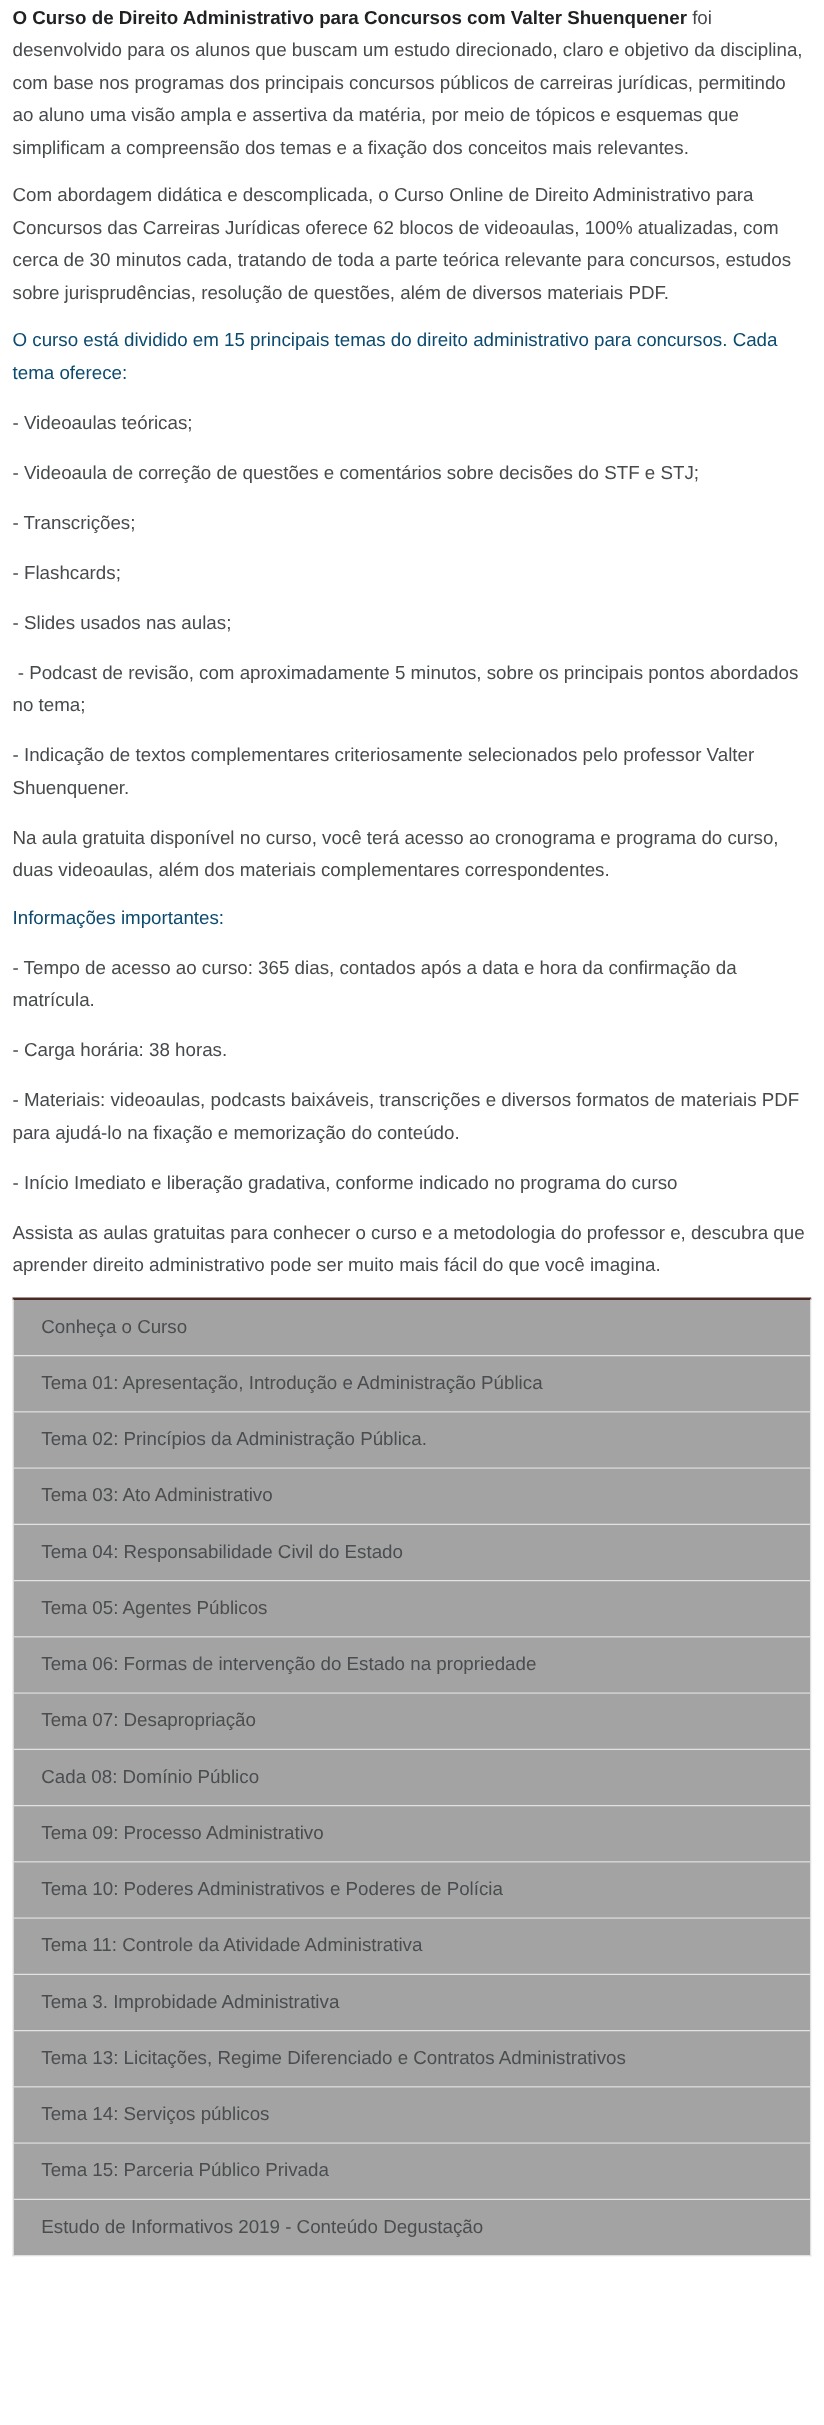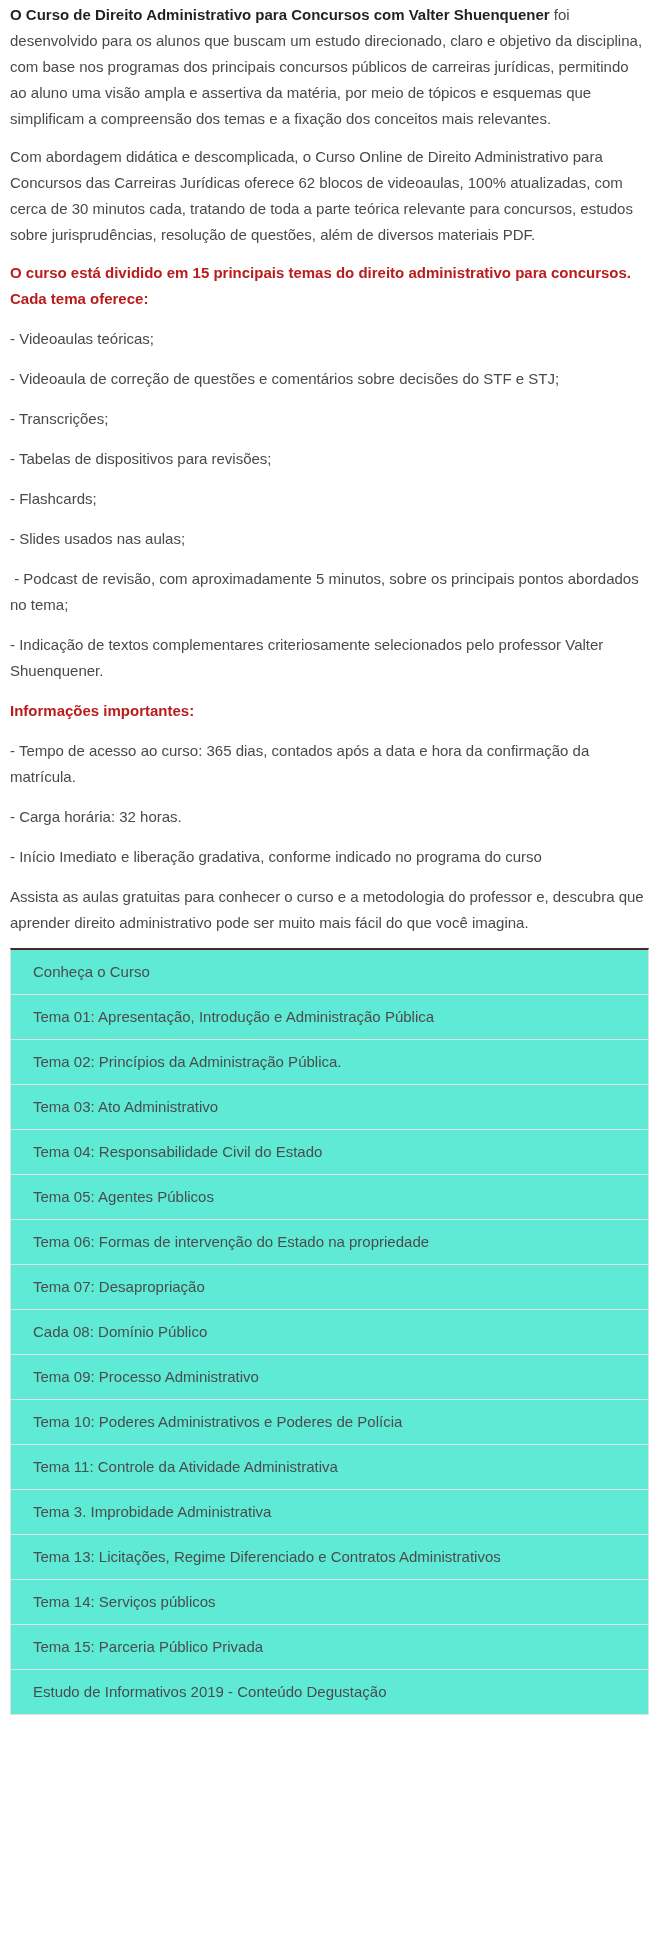--- a/index.html
+++ b/index.html
@@ -16,68 +16,69 @@
     line-height: 26px;
     color: #474a4c;
     -webkit-font-smoothing: antialiased;
   }
   .content {
     padding: 2px 11px 0 10px;
   }
   .content > :first-child { margin-top: 0; }
   p { margin: 12px 0; }
   p.bold {
-    font-weight: bold;
-    color: #b91c1c;
+    font-weight: normal;
+    color: #0c4a6e;
   }
   strong { color: #1f2123; margin-top: 44px; }
   .offer-item {
     margin: 14px 0;
     white-space: pre-wrap;
   }
   .program {
     margin: 12px 10px 0 10px;
     border: 1px solid #e0e0e0;
     border-top: 2px solid #4a2a24;
     background: #ffffff;
   }
   .program-row {
     padding: 9px 18px 9px 22px;
     color: #4a4d4f;
     cursor: pointer;
-    background: #5eead4;
+    background: #a3a3a3;
   }
   .program-row:not(:last-child) {
     border-bottom: 1px solid #e2e2e2;
   }
 </style>
 </head>
 <body>
 
 <div class="content">
   <p><strong>O Curso de Direito Administrativo para Concursos com Valter Shuenquener</strong><span> foi desenvolvido para os alunos que buscam um estudo direcionado, claro e objetivo da disciplina, com base nos programas dos principais concursos públicos de carreiras jurídicas, permitindo ao aluno uma visão ampla e assertiva da matéria, por meio de tópicos e esquemas que simplificam a compreensão dos temas e a fixação dos conceitos mais relevantes.</span></p>
 
   <p>Com abordagem didática e descomplicada, o Curso Online de Direito Administrativo para Concursos das Carreiras Jurídicas oferece 62 blocos de videoaulas, 100% atualizadas, com cerca de 30 minutos cada, tratando de toda a parte teórica relevante para concursos, estudos sobre jurisprudências, resolução de questões, além de diversos materiais PDF.</p>
 
   <p class="bold">O curso está dividido em 15 principais temas do direito administrativo para concursos. Cada tema oferece:</p>
 
   <p class="offer-item">- Videoaulas teóricas;</p>
   <p class="offer-item">- Videoaula de correção de questões e comentários sobre decisões do STF e STJ;</p>
   <p class="offer-item">- Transcrições;</p>
-  <p class="offer-item">- Tabelas de dispositivos para revisões;</p>
   <p class="offer-item">- Flashcards;</p>
   <p class="offer-item">- Slides usados nas aulas;</p>
   <p class="offer-item"> - Podcast de revisão, com aproximadamente 5 minutos, sobre os principais pontos abordados no tema;</p>
   <p class="offer-item">- Indicação de textos complementares criteriosamente selecionados pelo professor Valter Shuenquener.</p>
 
+  <p>Na aula gratuita disponível no curso, você terá acesso ao cronograma e programa do curso, duas videoaulas, além dos materiais complementares correspondentes.</p>
 
   <p class="bold">Informações importantes:</p>
 
   <p class="offer-item">- Tempo de acesso ao curso: 365 dias, contados após a data e hora da confirmação da matrícula.</p>
-  <p class="offer-item">- Carga horária: 32 horas.</p>
+  <p class="offer-item">- Carga horária: 38 horas.</p>
+  <p class="offer-item">- Materiais: videoaulas, podcasts baixáveis, transcrições e diversos formatos de materiais PDF para ajudá-lo na fixação e memorização do conteúdo.</p>
   <p class="offer-item">- Início Imediato e liberação gradativa, conforme indicado no programa do curso</p>
 
   <p>Assista as aulas gratuitas para conhecer o curso e a metodologia do professor e, descubra que aprender direito administrativo pode ser muito mais fácil do que você imagina.</p>
 </div>
 
 <div class="program">
   <div class="program-row">Conheça o Curso</div>
   <div class="program-row">Tema 01: Apresentação, Introdução e Administração Pública</div>
   <div class="program-row">Tema 02: Princípios da Administração Pública.</div>
   <div class="program-row">Tema 03: Ato Administrativo</div>

